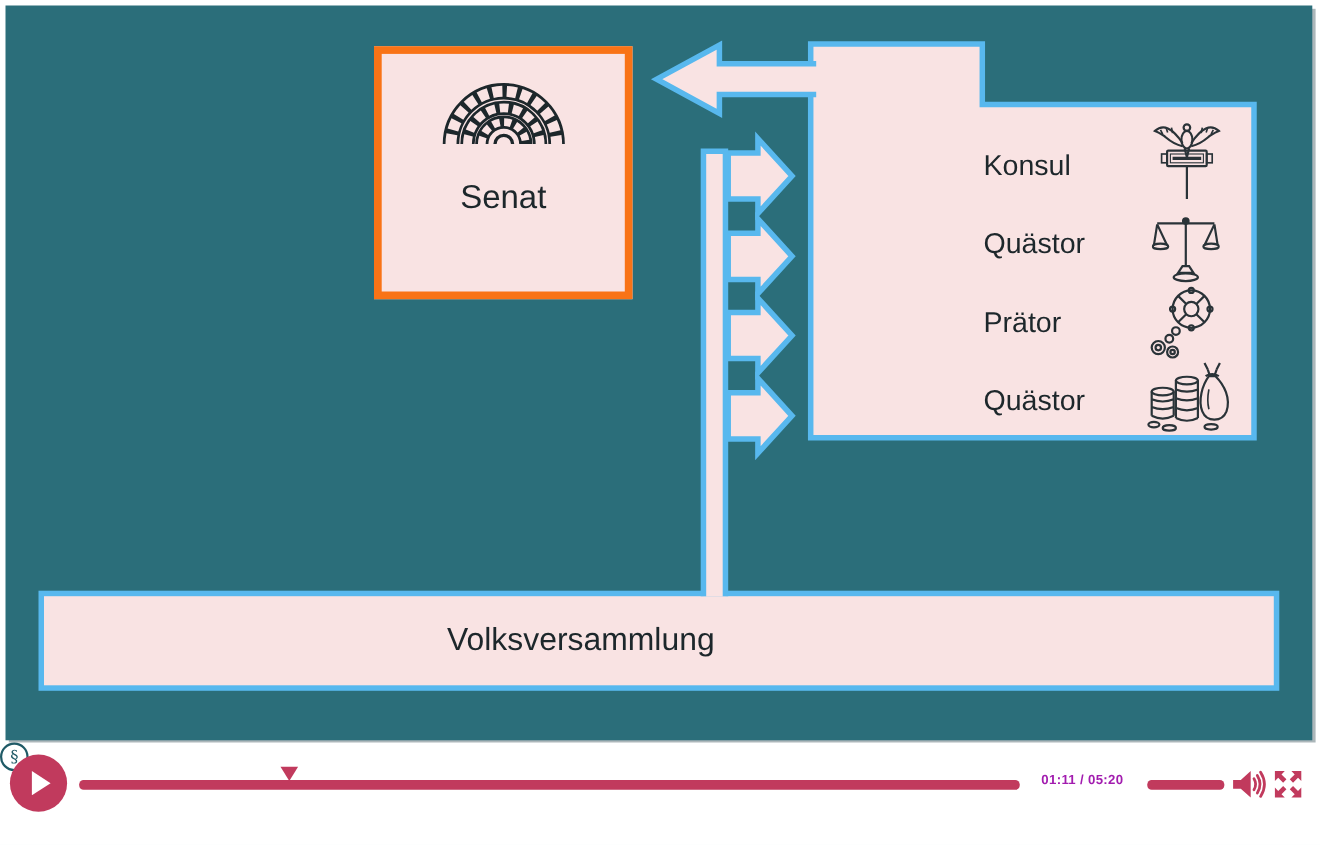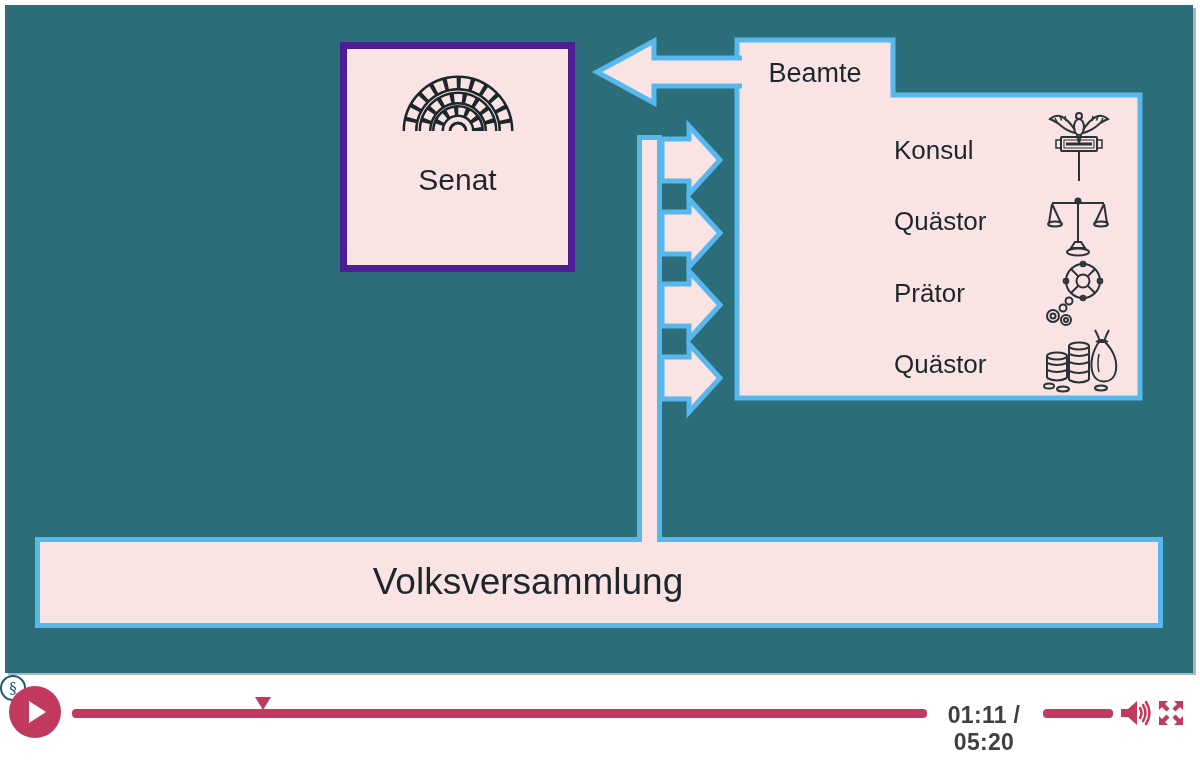--- a/index.html
+++ b/index.html
@@ -5,45 +5,45 @@
   html,body{margin:0;padding:0;background:#fff;}
   .page{position:relative;width:1200px;height:768px;background:#ffffff;
         font-family:"Liberation Sans",sans-serif;overflow:hidden;color:#1d272b;}
 
   
   .slide{position:absolute;left:5px;top:5px;width:1188px;height:668px;
          background:#2b6e7a;box-shadow:3px 3px 0 rgba(16,48,56,.35);}
   .slide svg.shapes{position:absolute;left:0;top:0;}
 
   .senat-box{position:absolute;left:335px;top:37px;width:221px;height:216px;
-             border:7px solid #4c1d95;background:#f9e3e3;
+             border:7px solid #f97316;background:#f9e3e3;
              display:flex;flex-direction:column;align-items:center;}
   .senat-label{margin-top:26px;font-size:30px;}
 
   .overlay-label{position:absolute;display:flex;align-items:center;}
   .beamte-label{left:732px;top:42px;width:156px;height:52px;justify-content:center;font-size:27px;}
   .official-label{left:889px;height:36px;font-size:26px;}
   .volk-label{left:30px;top:559px;width:916px;height:36px;justify-content:center;
-              text-indent:70px;font-size:37px;}
+              text-indent:70px;font-size:29px;}
   .official-icon{position:absolute;}
 
   
   .controls{position:absolute;left:0;top:675px;width:1200px;height:93px;background:#fff;}
   .play-btn{position:absolute;left:9px;top:11px;width:52px;height:52px;border-radius:50%;
             background:#c13a5d;display:flex;align-items:center;justify-content:center;cursor:pointer;}
   .play-btn .tri{width:0;height:0;border-top:11px solid transparent;border-bottom:11px solid transparent;
                  border-left:17px solid #fff;margin-left:5px;}
   .track{position:absolute;top:34px;height:9px;background:#c13a5d;border-radius:4px;}
   .progress-track{left:72px;width:855px;}
   .volume-track{left:1043px;width:70px;}
   .seek-marker{position:absolute;left:255px;top:22px;width:0;height:0;
                border-left:8px solid transparent;border-right:8px solid transparent;
                border-top:13px solid #c13a5d;cursor:pointer;}
   .time{position:absolute;left:930px;top:27px;width:108px;text-align:center;
-        color:#404040;font-size:23px;font-weight:bold;letter-spacing:.3px;}
+        color:#a21caf;font-size:12px;font-weight:bold;letter-spacing:.3px;}
   .icon-btn{position:absolute;cursor:pointer;}
   .speaker-btn{left:1119px;top:23px;}
   .fullscreen-btn{left:1157px;top:24px;}
   .paragraph-btn{left:1160px;top:58px;width:22px;height:22px;border:2px solid #1f5a66;
                  border-radius:50%;color:#1f5a66;font-size:15px;line-height:22px;
                  text-align:center;font-family:"DejaVu Serif",serif;}
 </style>
 </head>
 <body>
 
@@ -78,21 +78,20 @@
           <path d="M32,66 A33,33 0 0 1 98,66" stroke="#1d272b" stroke-width="13"></path>
           <path d="M32,66 A33,33 0 0 1 98,66" stroke="#f9e3e3" stroke-width="8" stroke-dasharray="8 4"></path>
           <path d="M45,66 A20,20 0 0 1 85,66" stroke="#1d272b" stroke-width="12"></path>
           <path d="M45,66 A20,20 0 0 1 85,66" stroke="#f9e3e3" stroke-width="7" stroke-dasharray="6.5 4"></path>
           <path d="M57,66 A8,8 0 0 1 73,66" stroke="#1d272b" stroke-width="3"></path>
         </g>
       </svg>
       <div class="senat-label">Senat</div>
     </div>
 
-    <div class="overlay-label beamte-label">Beamte</div>
     <div class="overlay-label official-label" style="top:127px">Konsul</div>
     <div class="overlay-label official-label" style="top:198px">Quästor</div>
     <div class="overlay-label official-label" style="top:270px">Prätor</div>
     <div class="overlay-label official-label" style="top:341px">Quästor</div>
 
     <svg class="official-icon" style="left:1042px;top:100px" width="64" height="78" viewBox="0 0 64 78">
       <defs>
         <g id="wing" fill="none" stroke="#2a3338" stroke-width="2">
           <path d="M28,25 Q14,4 3,14 Q10,17 13,20 Q20,26 28,28"></path>
           <path d="M8,13 l2,4 M13,11 l1.5,4.5 M18,11 l1,5" stroke-width="1.5"></path>

